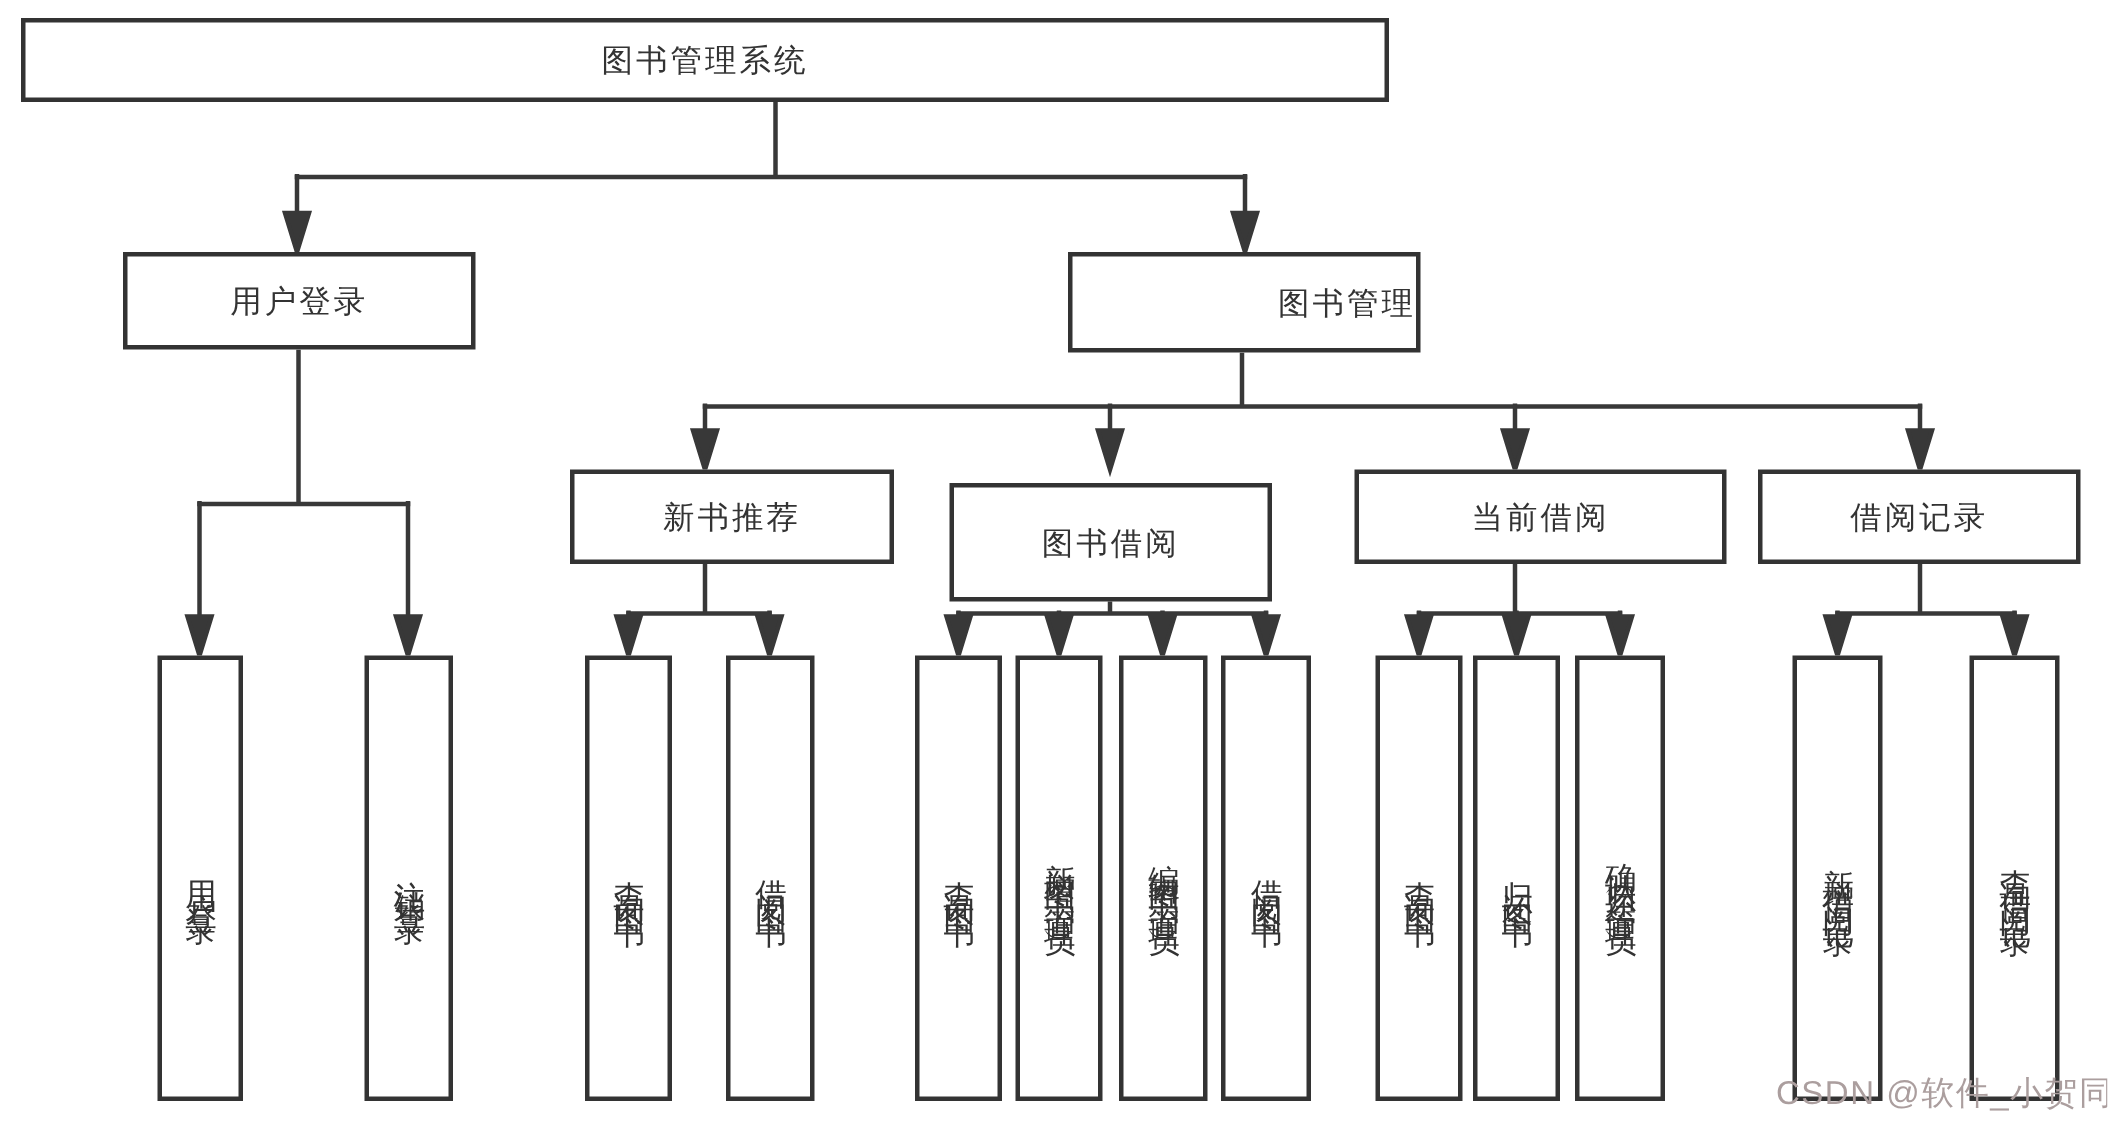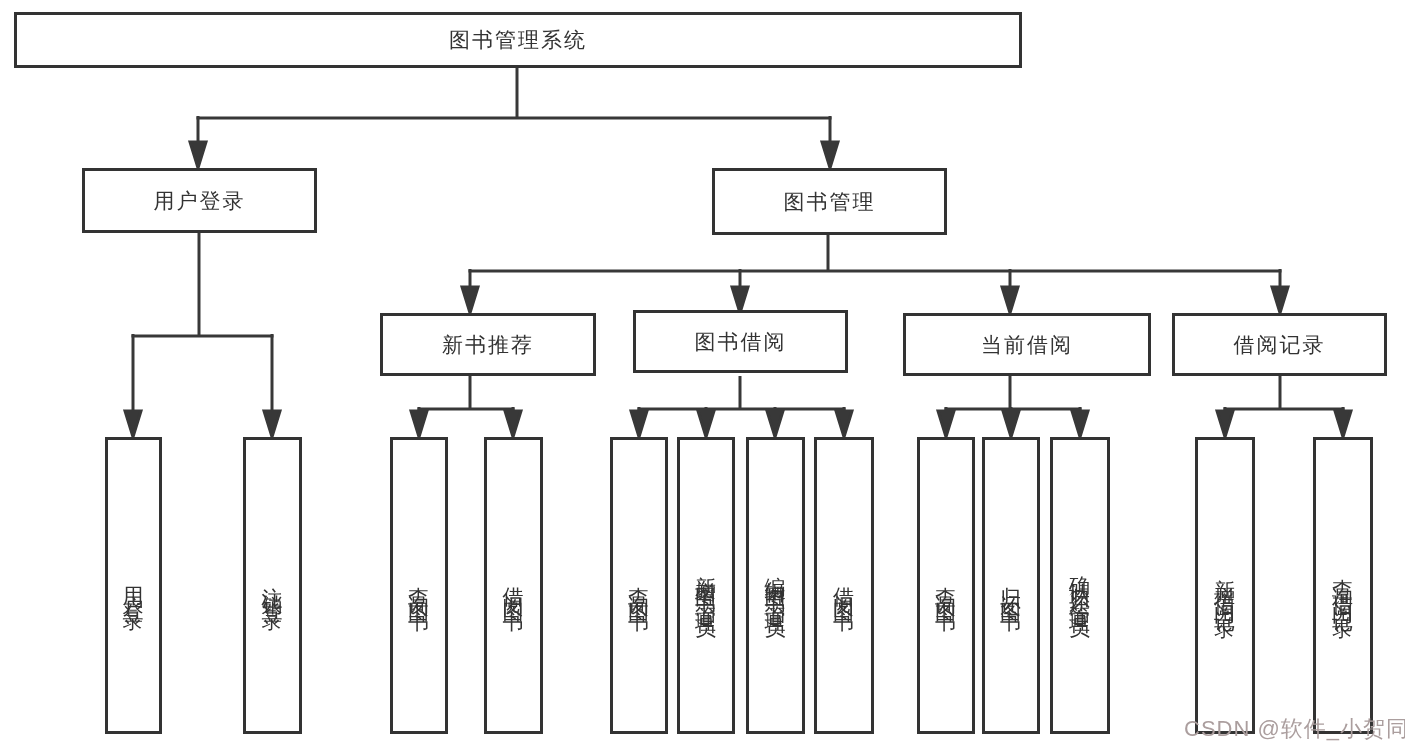--- a/index.html
+++ b/index.html
@@ -117,35 +117,35 @@
 
       <line x1="1280" y1="376" x2="1280" y2="409"></line>
       <line x1="1223.5" y1="409" x2="1344.5" y2="409"></line>
       <line x1="1225" y1="407" x2="1225" y2="417"></line>
       <polygon points="1217,411 1233,411 1225,437"></polygon>
       <line x1="1343" y1="407" x2="1343" y2="417"></line>
       <polygon points="1335,411 1351,411 1343,437"></polygon>
     </g>
   </svg>
 
-  <div class="node" style="left:14px; top:12px; width:1008px; height:56px;">
+  <div class="node" style="left:14px; top:12px; width:912px; height:56px;">
     <span class="hlabel">图书管理系统</span>
   </div>
 
   <div class="node" style="left:82px; top:168px; width:235px; height:65px;">
     <span class="hlabel">用户登录</span>
   </div>
-  <div class="node" style="left:712px; top:168px; width:235px; height:67px;">
+  <div class="node" style="left:712px; top:168px; width:235px; height:67px;justify-content:flex-end;">
     <span class="hlabel">图书管理</span>
   </div>
 
   <div class="node" style="left:362px; top:313px; width:216px; height:63px;margin-left:18px;">
     <span class="hlabel">新书推荐</span>
   </div>
-  <div class="node" style="left:633px; top:310px; width:215px; height:63px;text-align:center;">
+  <div class="node" style="left:633px; top:322px; width:215px; height:79px;text-align:center;">
     <span class="hlabel">图书借阅</span>
   </div>
   <div class="node" style="left:903px; top:313px; width:248px; height:63px;">
     <span class="hlabel">当前借阅</span>
   </div>
   <div class="node" style="left:1172px; top:313px; width:215px; height:63px;">
     <span class="hlabel">借阅记录</span>
   </div>
 
   <div class="node" style="left:105px; top:437px; width:57px; height:297px;">

